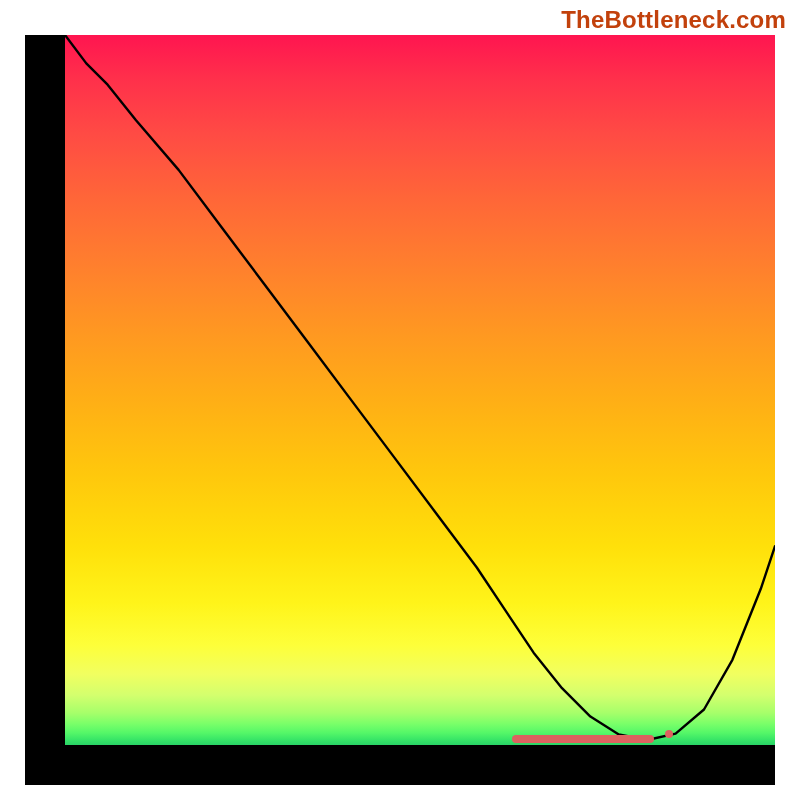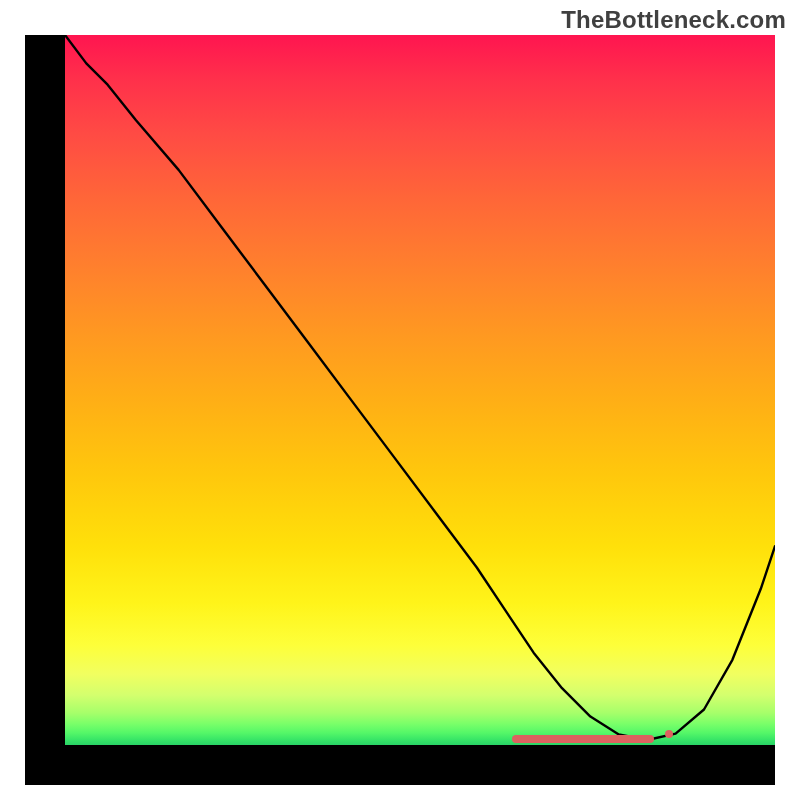--- a/index.html
+++ b/index.html
@@ -11,21 +11,21 @@
     overflow: hidden;
     position: relative;
     font-family: Arial, Helvetica, sans-serif;
   }
   .watermark {
     position: absolute;
     top: 6px;
     right: 14px;
     font-size: 24px;
     font-weight: 600;
-    color: #404040;
+    color: #c2410c;
     letter-spacing: 0.2px;
     z-index: 10;
   }
   .frame {
     position: absolute;
     left: 25px;
     top: 35px;
     width: 750px;
     height: 750px;
     background: #000;

